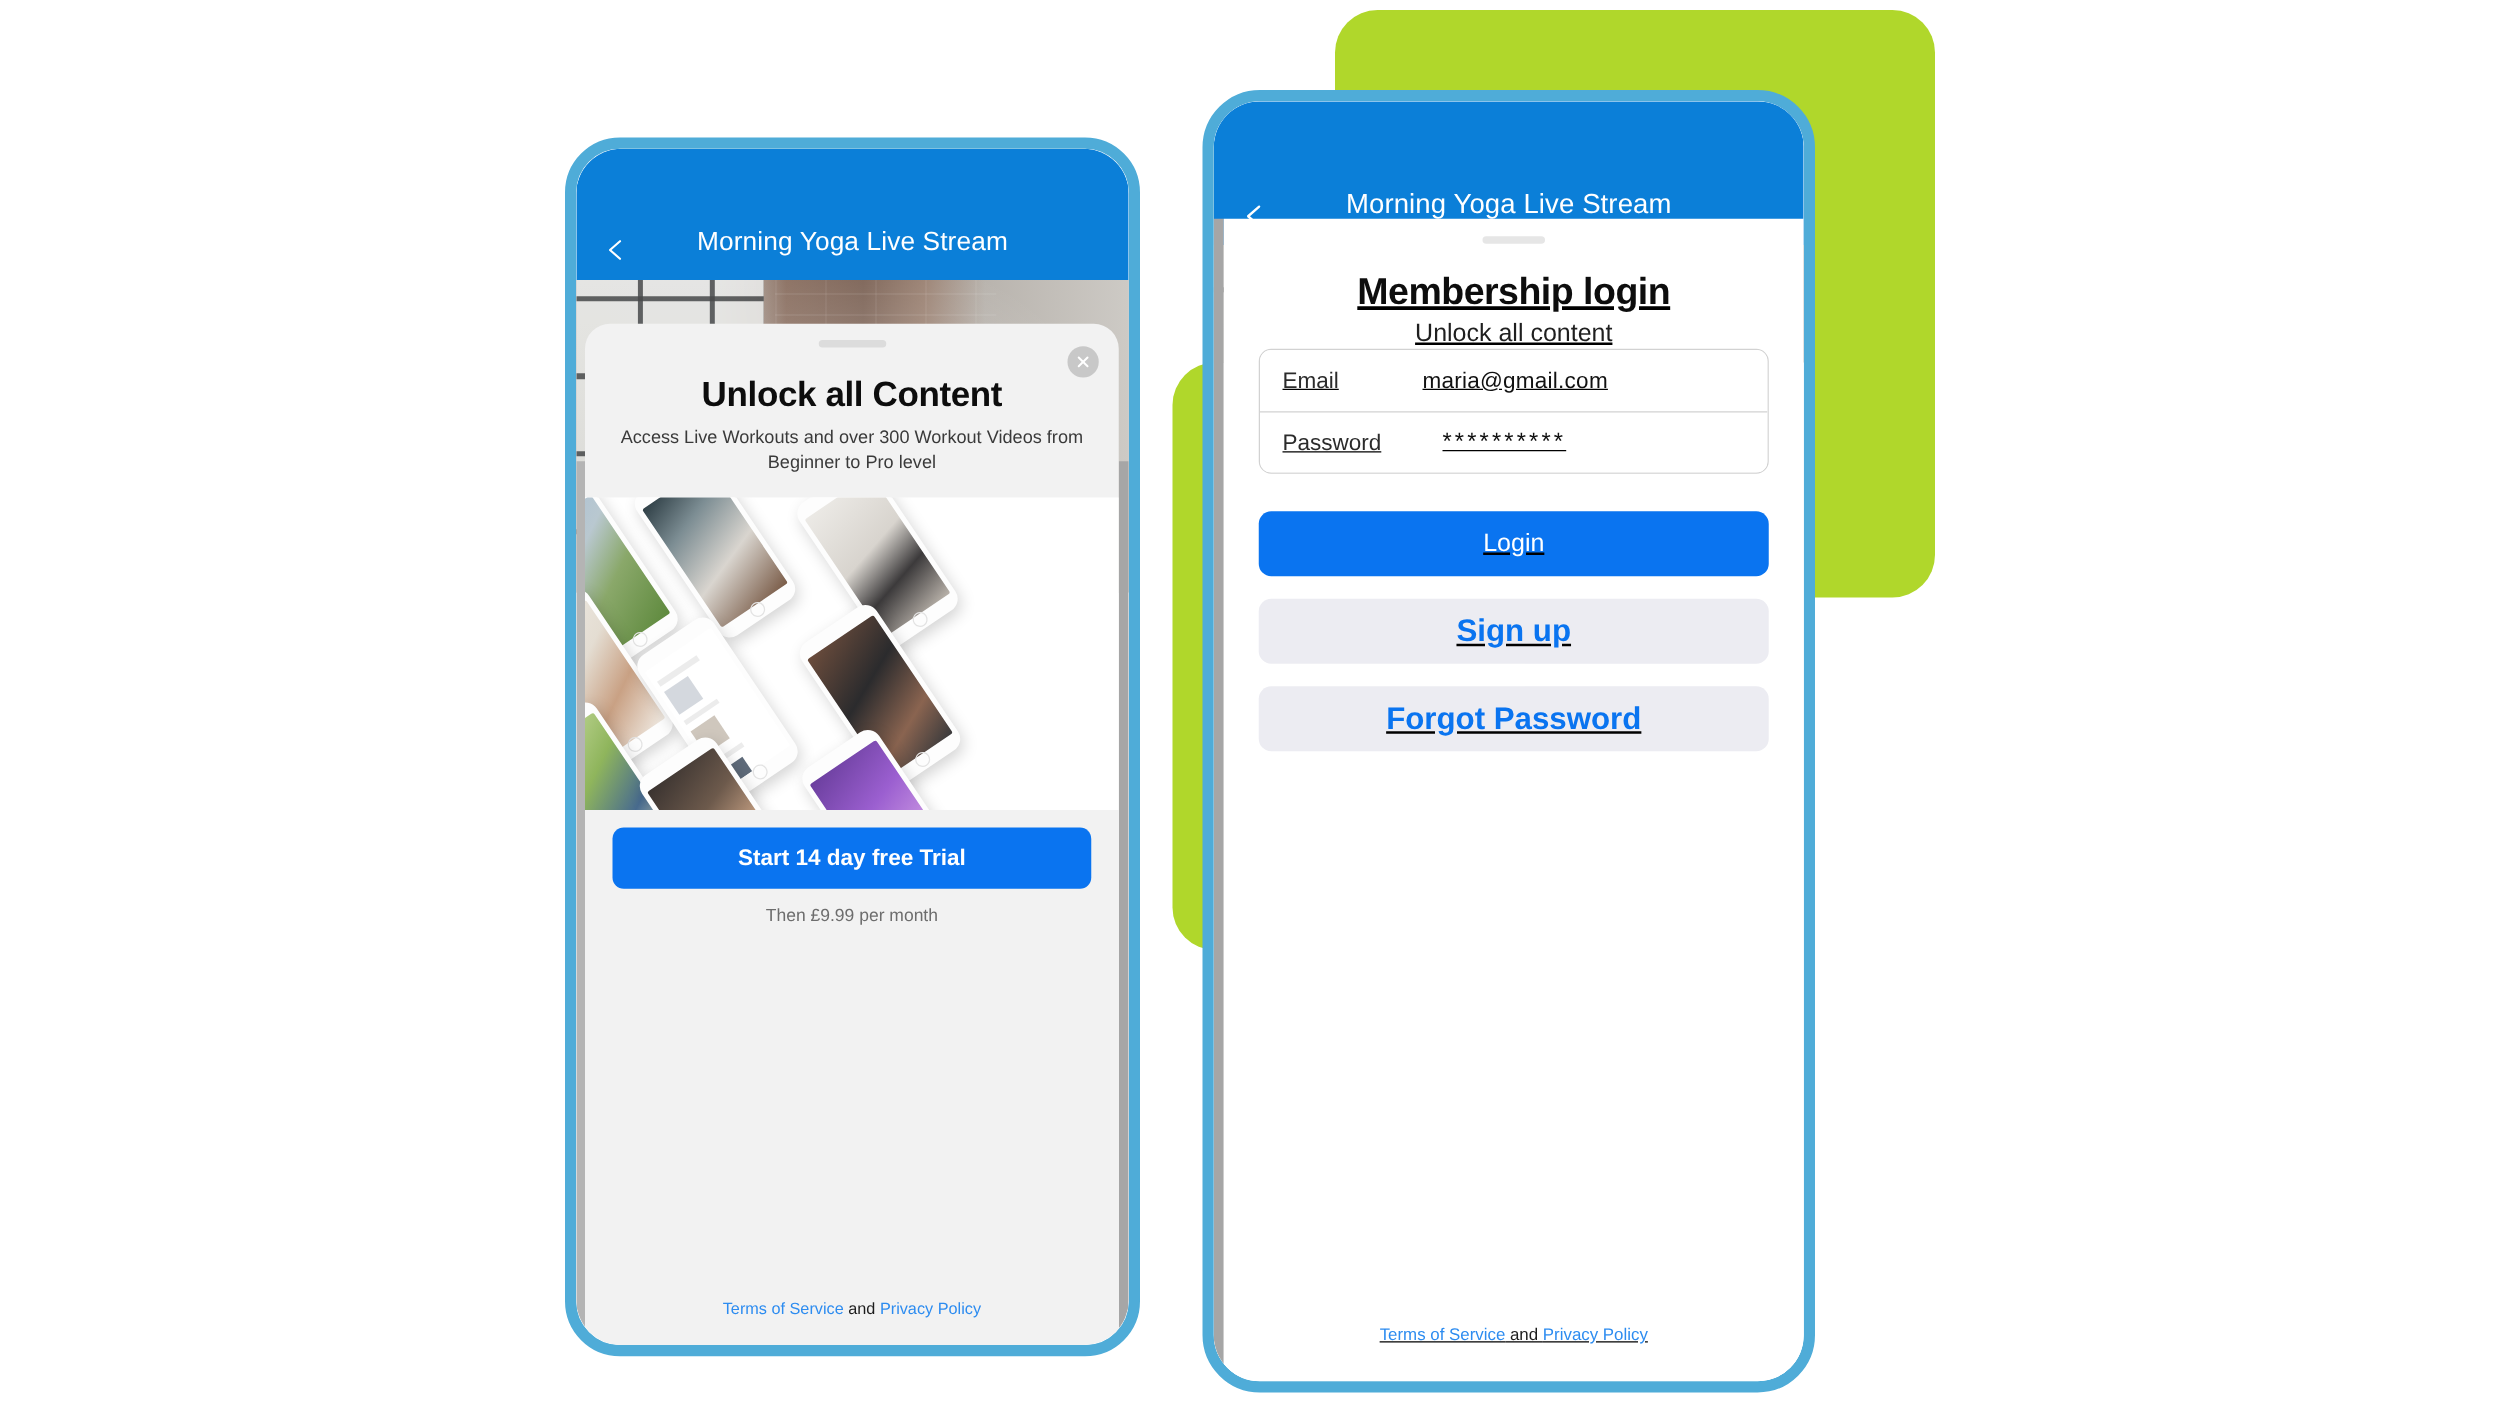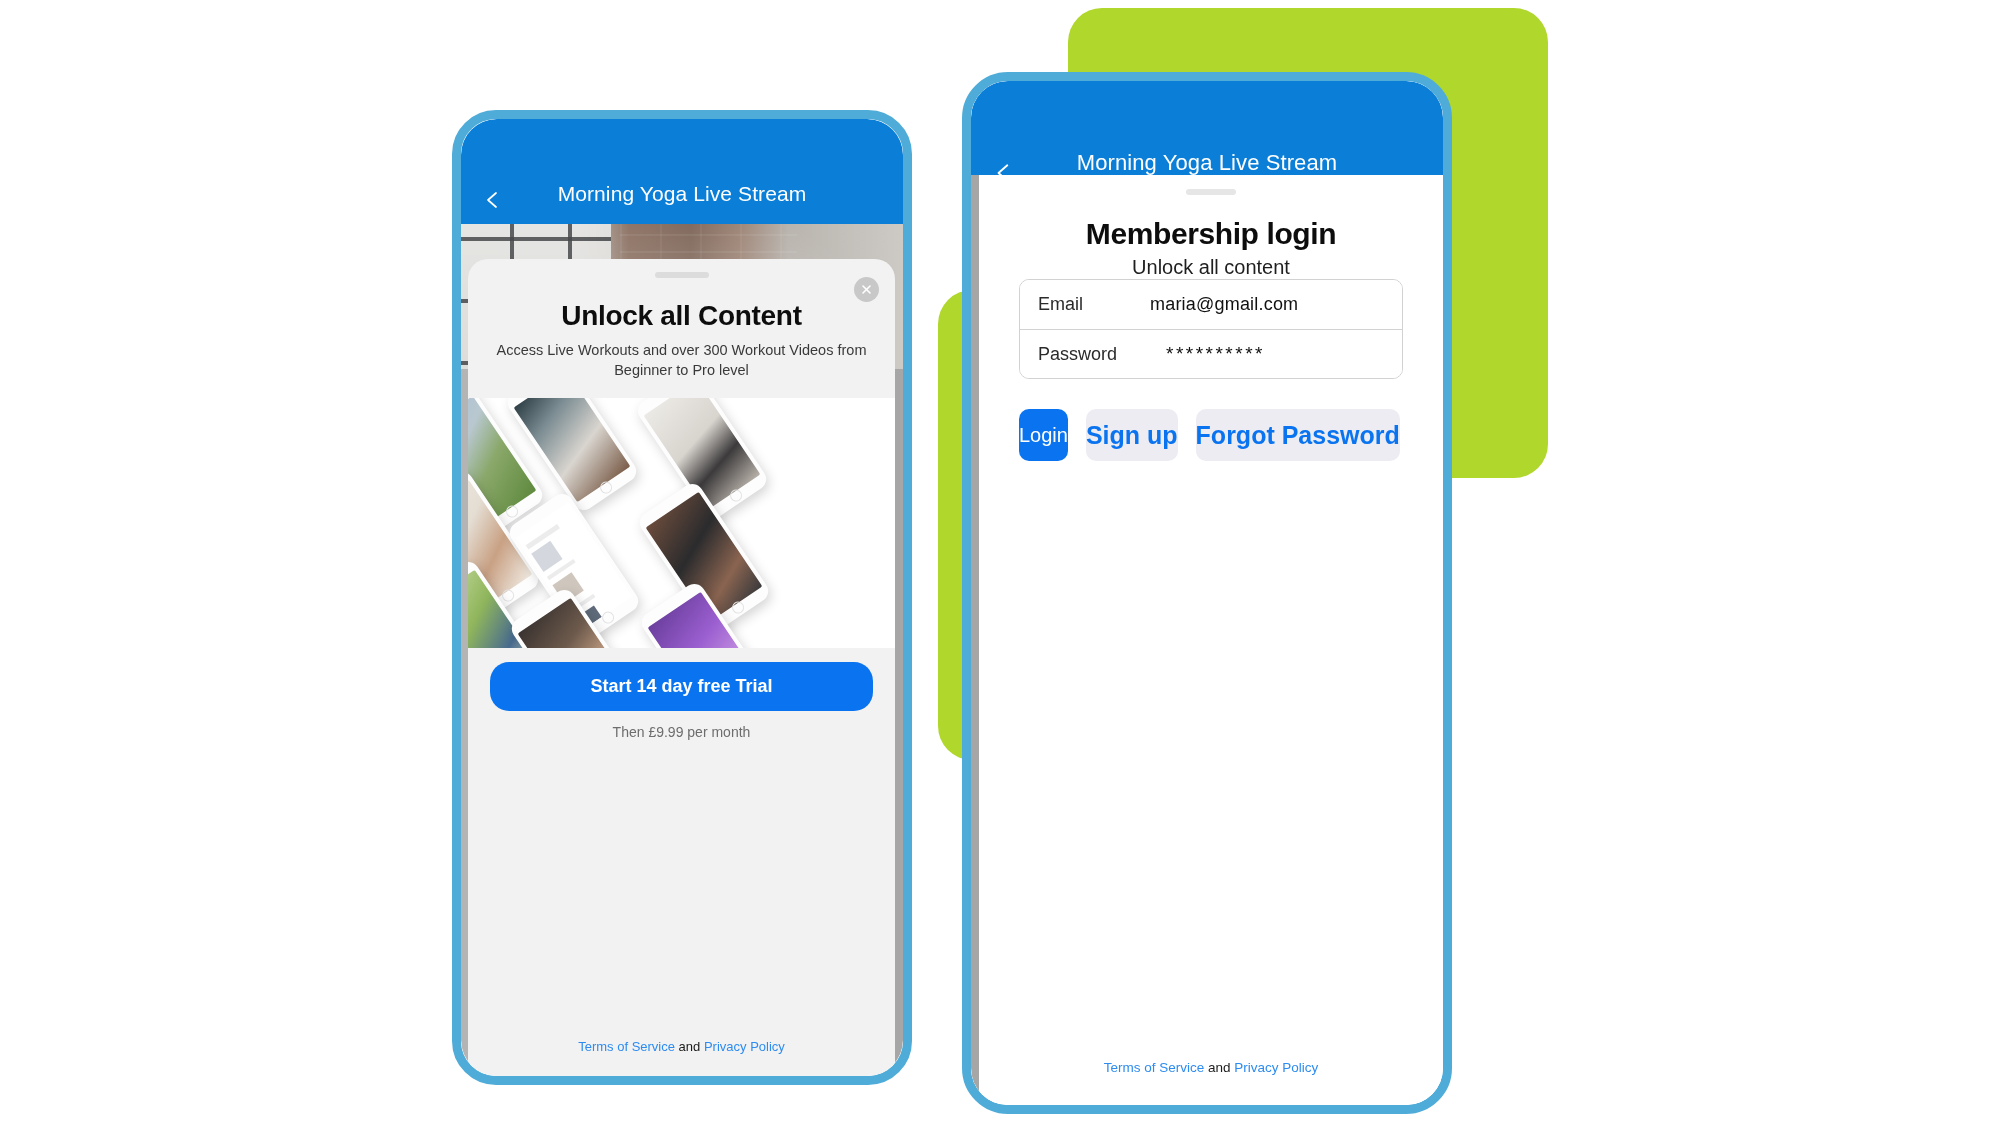--- a/index.html
+++ b/index.html
@@ -210,21 +210,21 @@
     background-position:4px 12px, 4px 22px, 4px 50px, 4px 60px, 4px 90px, 4px 100px;
   }
 
   
   .cta{
     background:#f2f2f2; padding:14px 22px 0; flex:1;
     display:flex; flex-direction:column;
   }
   .btn{
     display:flex; align-items:center; justify-content:center;
-    border-radius:19px; cursor:pointer; user-select:none;
+    border-radius:9px; cursor:pointer; user-select:none;
     font-size:18px;
   }
   .btn-primary{
     background:#0a74f0; color:#fff; font-weight:700; height:49px;
   }
   .btn-secondary{
     background:#ececf2; color:#0a74f0; font-weight:700; height:49px;
   }
   .price-note{
     text-align:center; font-size:14px; color:#6d6d6d; margin:13px 0 15px;
@@ -233,21 +233,22 @@
   .legal{
     text-align:center; font-size:13px; color:#1c1c1c; padding:14px 0 22px;
     margin-top:auto;
   }
   .legal a{ color:#2d8cf0; text-decoration:none; }
 
   
   .login-body{
     position:absolute; left:8px; right:0; top:94px; bottom:0;
     background:#fff; display:flex; flex-direction:column;
-    padding:0 40px;
+    padding:0 28px;
+    text-decoration:underline;
   }
   .grabber-r{
     width:50px; height:6px; border-radius:3px; background:#e6e6e6;
     margin:14px auto 0;
   }
   .login-title{
     text-align:center; font-size:30px; font-weight:700; color:#0d0d0d;
     margin-top:22px; letter-spacing:-.4px;
   }
   .login-sub{
@@ -258,21 +259,21 @@
   }
   .field{
     display:flex; align-items:center; height:49px; padding:0 18px;
     background:#fff;
   }
   .field + .field{ border-top:1px solid #d2d2d2;gap:16px; }
   .field-label{ font-size:18px; color:#2b2b2b; width:112px; flex:none; }
   .field-value{ font-size:18px; color:#111; letter-spacing:.2px; }
   .field-value.mask{ letter-spacing:2.5px; font-size:19px; }
 
-  .login-actions{ margin-top:30px; display:flex; flex-direction:row; gap:18px; }
+  .login-actions{ margin-top:30px; display:flex; flex-direction:column; gap:18px; }
   #phone-right .btn{ height:52px; font-size:25px; border-radius:10px; }
   #phone-right .btn-primary{ font-weight:400; font-size:20px; }
   .login-legal{
     text-align:center; font-size:13.5px; color:#1c1c1c;
     margin-top:auto; padding-bottom:30px;
   }
   .login-legal a{ color:#2d8cf0; text-decoration:none; }
 </style>
 </head>
 <body>

